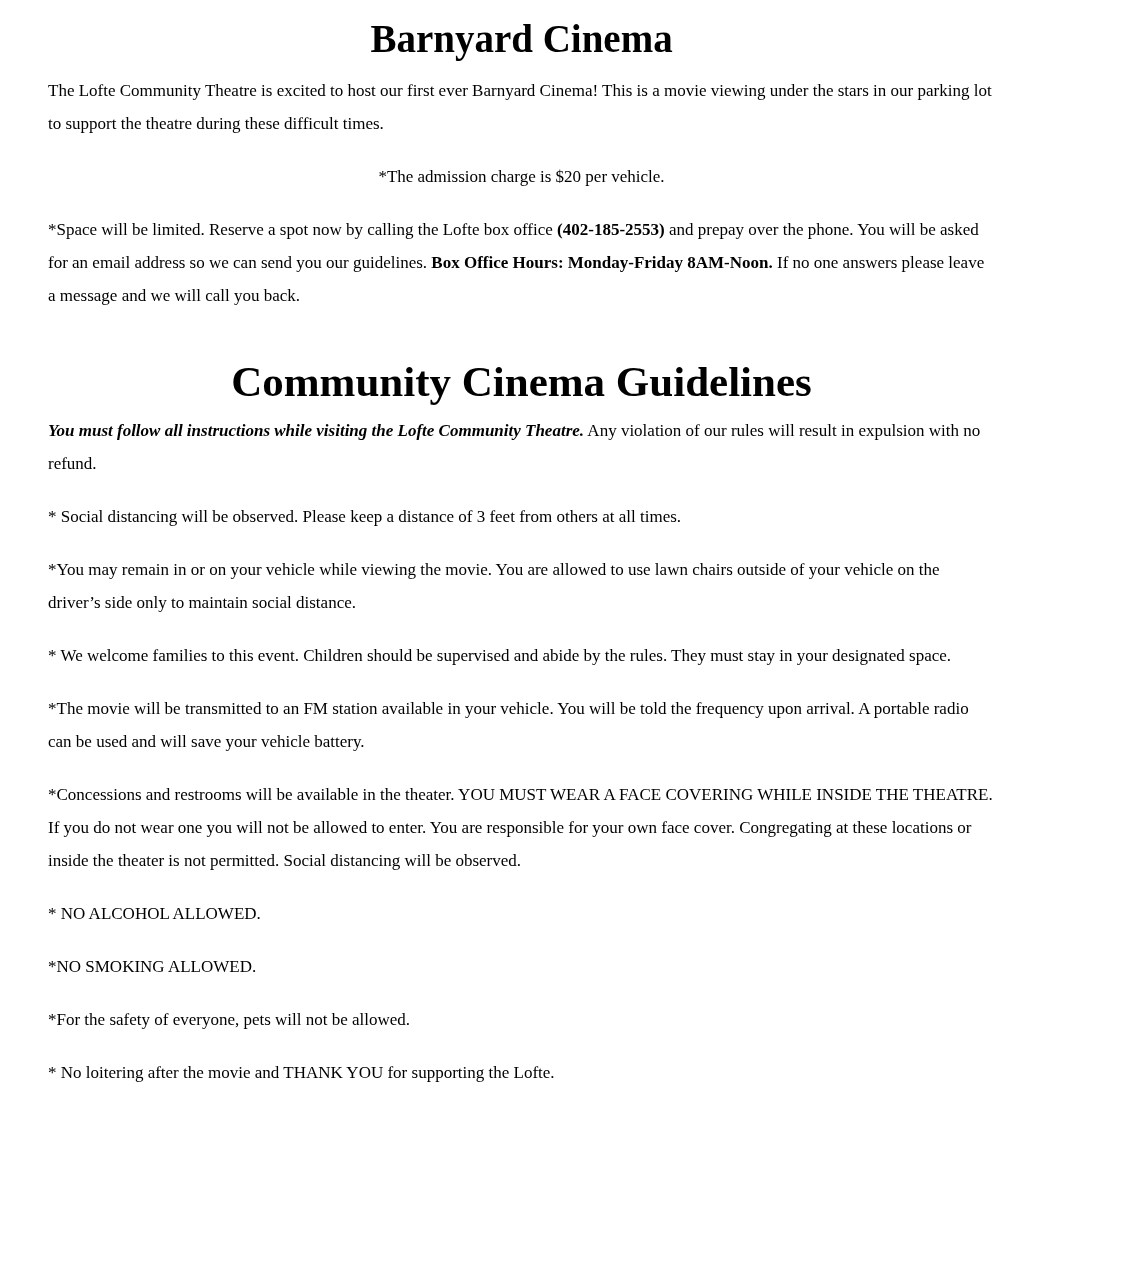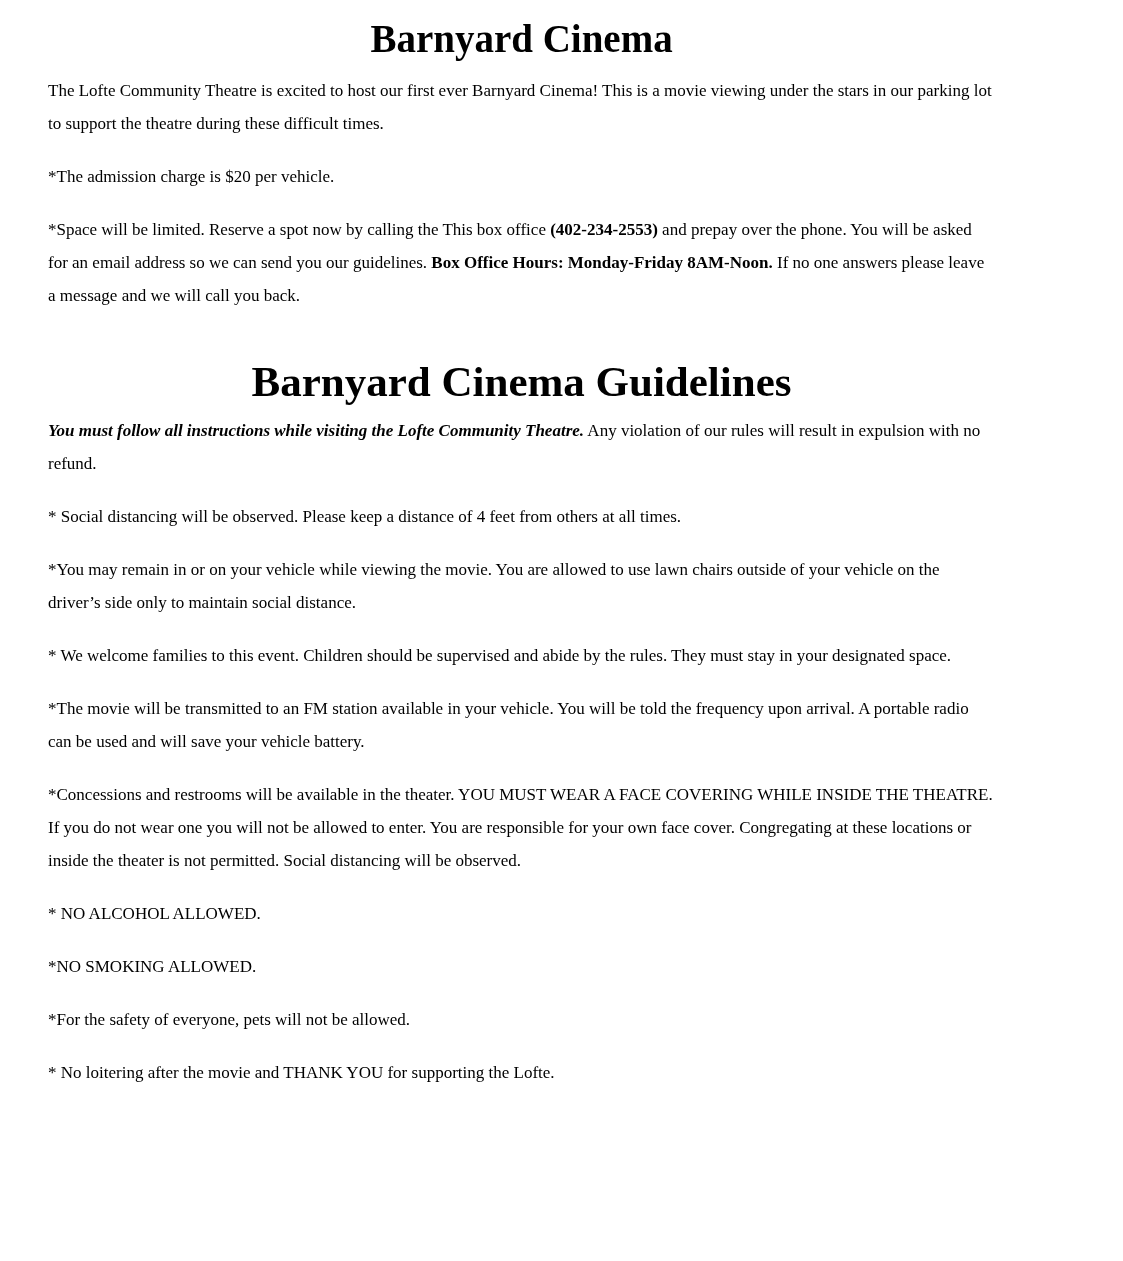--- a/index.html
+++ b/index.html
@@ -42,21 +42,21 @@
   }
   p.para {
     font-size: 17px;
     line-height: 33px;
     margin: 0 0 17px 0;
     padding: 0;
     text-align: left;
     text-indent: 0;
   }
   p.center {
-    text-align: left;
+    text-align: center;
   }
   p.tight-first {
     margin-top: 12px;
   }
   p.gap-before {
     margin-top: 20px;
   }
   .b { font-weight: bold; }
   .bi { font-weight: bold; font-style: italic; text-align: center; }
 </style>
@@ -66,30 +66,30 @@
 <div class="page">
 
   <h1 class="doc-title">Barnyard Cinema</h1>
 
   <p class="para tight-first">The Lofte Community Theatre is excited to host our first ever Barnyard Cinema! This is a movie viewing under the stars in our parking lot to support the theatre during these difficult times.</p>
 
   <p class="para center gap-before">*The admission charge is $20 per vehicle.</p>
 
 
   <p class="para gap-before">
-    <span>*Space will be limited.  Reserve a spot now by calling the This box office </span><span class="b">(402-234-2553)</span><span> and prepay over the phone.  You will be asked for an email address so we can send you our guidelines.  </span><span class="b">Box Office Hours: Monday-Friday 8AM-Noon.</span><span>  If no one answers please leave a message and we will call you back.</span>
+    <span>*Space will be limited.  Reserve a spot now by calling the Lofte box office </span><span class="b">(402-185-2553)</span><span> and prepay over the phone.  You will be asked for an email address so we can send you our guidelines.  </span><span class="b">Box Office Hours: Monday-Friday 8AM-Noon.</span><span>  If no one answers please leave a message and we will call you back.</span>
   </p>
 
-  <h1 class="doc-title-2">Barnyard Cinema Guidelines</h1>
+  <h1 class="doc-title-2">Community Cinema Guidelines</h1>
 
   <p class="para">
     <span class="bi">You must follow all instructions while visiting the Lofte Community Theatre.</span><span> Any violation of our rules will result in expulsion with no refund.</span>
   </p>
 
-  <p class="para gap-before">* Social distancing will be observed. Please keep a distance of 4 feet from others at all times.</p>
+  <p class="para gap-before">* Social distancing will be observed. Please keep a distance of 3 feet from others at all times.</p>
   <p class="para gap-before">*You may remain in or on your vehicle while viewing the movie. You are allowed to use lawn chairs outside of your vehicle on the driver’s side only to maintain social distance.</p>
   <p class="para gap-before">* We welcome families to this event. Children should be supervised and abide by the rules. They must stay in your designated space.</p>
   <p class="para gap-before">*The movie will be transmitted to an FM station available in your vehicle. You will be told the frequency upon arrival.  A portable radio can be used and will save your vehicle battery.</p>
   <p class="para gap-before">*Concessions and restrooms will be available in the theater.  YOU MUST WEAR A FACE COVERING WHILE INSIDE THE THEATRE.  If you do not wear one you will not be allowed to enter.  You are responsible for your own face cover. Congregating at these locations or inside the theater is not permitted.  Social distancing will be observed.</p>
   <p class="para gap-before">* NO ALCOHOL ALLOWED.</p>
   <p class="para gap-before">*NO SMOKING ALLOWED.</p>
   <p class="para gap-before">*For the safety of everyone, pets will not be allowed.</p>
   <p class="para gap-before">* No loitering after the movie and THANK YOU for supporting the Lofte.</p>
 
 </div>

